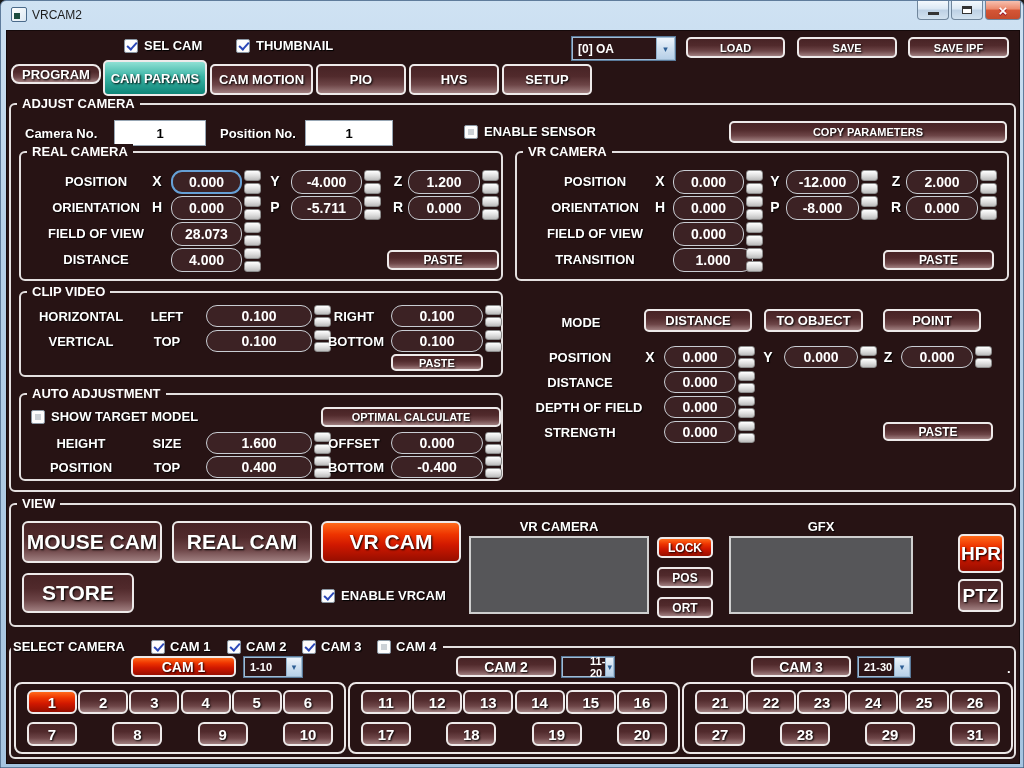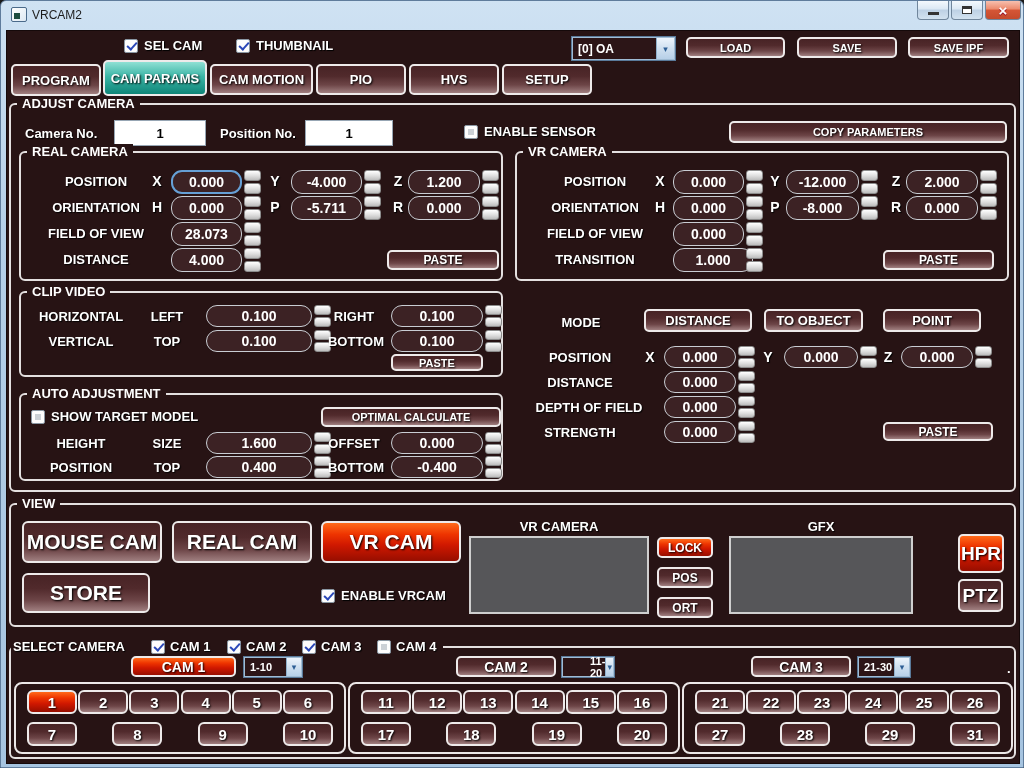--- a/index.html
+++ b/index.html
@@ -95,21 +95,21 @@
   <div class="cb-lbl" style="left:255px; top:37px;">THUMBNAIL</div>
 
   <div class="dd" style="left:571px; top:36px; width:103px; height:23px;">
     <div class="val">[0] OA</div>
     <div class="arrow">▾</div>
   </div>
   <div class="btn sm" style="left:685px; top:36px; width:99px; height:21px;">LOAD</div>
   <div class="btn sm" style="left:796px; top:36px; width:100px; height:21px;">SAVE</div>
   <div class="btn sm" style="left:907px; top:36px; width:101px; height:21px;">SAVE IPF</div>
 
-  <div class="tab" style="left:10px;  top:63px; width:90px;  height:32px;">PROGRAM</div>
+  <div class="tab" style="left:10px;  top:63px; width:90px;  height:20px;border-radius:8px;">PROGRAM</div>
   <div class="tab" style="left:209px; top:63px; width:103px; height:31px;">CAM MOTION</div>
   <div class="tab active" style="left:102px; top:59px; width:104px; height:36px;">CAM PARAMS</div>
   <div class="tab" style="left:315px; top:63px; width:90px;  height:31px;">PIO</div>
   <div class="tab" style="left:408px; top:63px; width:90px;  height:31px;">HVS</div>
   <div class="tab" style="left:501px; top:63px; width:90px;  height:31px;">SETUP</div>
 
   <div class="grp" style="left:8px; top:102px; width:1007px; height:389px;">
     <div class="legend" style="left:6px;">ADJUST CAMERA</div>
   </div>
   <div class="lbl" style="left:24px; top:125px; text-align:left;">Camera No.</div>
@@ -349,21 +349,21 @@
       <div></div>
       <div></div>
     </div>
 
   <div class="grp" style="left:8px; top:502px; width:1007px; height:124px;">
     <div class="legend" style="left:6px;">VIEW</div>
   </div>
   <div class="btn" style="left:21px;  top:520px; width:140px; height:42px; font-size:21px;">MOUSE CAM</div>
   <div class="btn" style="left:171px; top:520px; width:140px; height:42px; font-size:21px;">REAL CAM</div>
   <div class="btn red" style="left:320px; top:520px; width:140px; height:42px; font-size:21px;">VR CAM</div>
-  <div class="btn" style="left:21px;  top:572px; width:128px; height:40px; font-size:21px;">STORE</div>
+  <div class="btn" style="left:21px;  top:572px; width:112px; height:40px; font-size:21px;">STORE</div>
   <div class="cb checked" style="left:320px; top:588px;"></div>
   <div class="cb-lbl" style="left:340px; top:587px;">ENABLE VRCAM</div>
 
   <div class="lbl" style="left:468px; top:518px; width:180px;">VR CAMERA</div>
   <div class="preview" style="left:468px; top:535px; width:180px; height:78px;"></div>
   <div class="btn red sm" style="left:656px; top:536px; width:56px; height:21px; font-size:12px;">LOCK</div>
   <div class="btn sm" style="left:656px; top:566px; width:56px; height:21px; font-size:12px;">POS</div>
   <div class="btn sm" style="left:656px; top:596px; width:56px; height:21px; font-size:12px;">ORT</div>
   <div class="lbl" style="left:728px; top:518px; width:184px;">GFX</div>
   <div class="preview" style="left:728px; top:535px; width:184px; height:78px;"></div>

